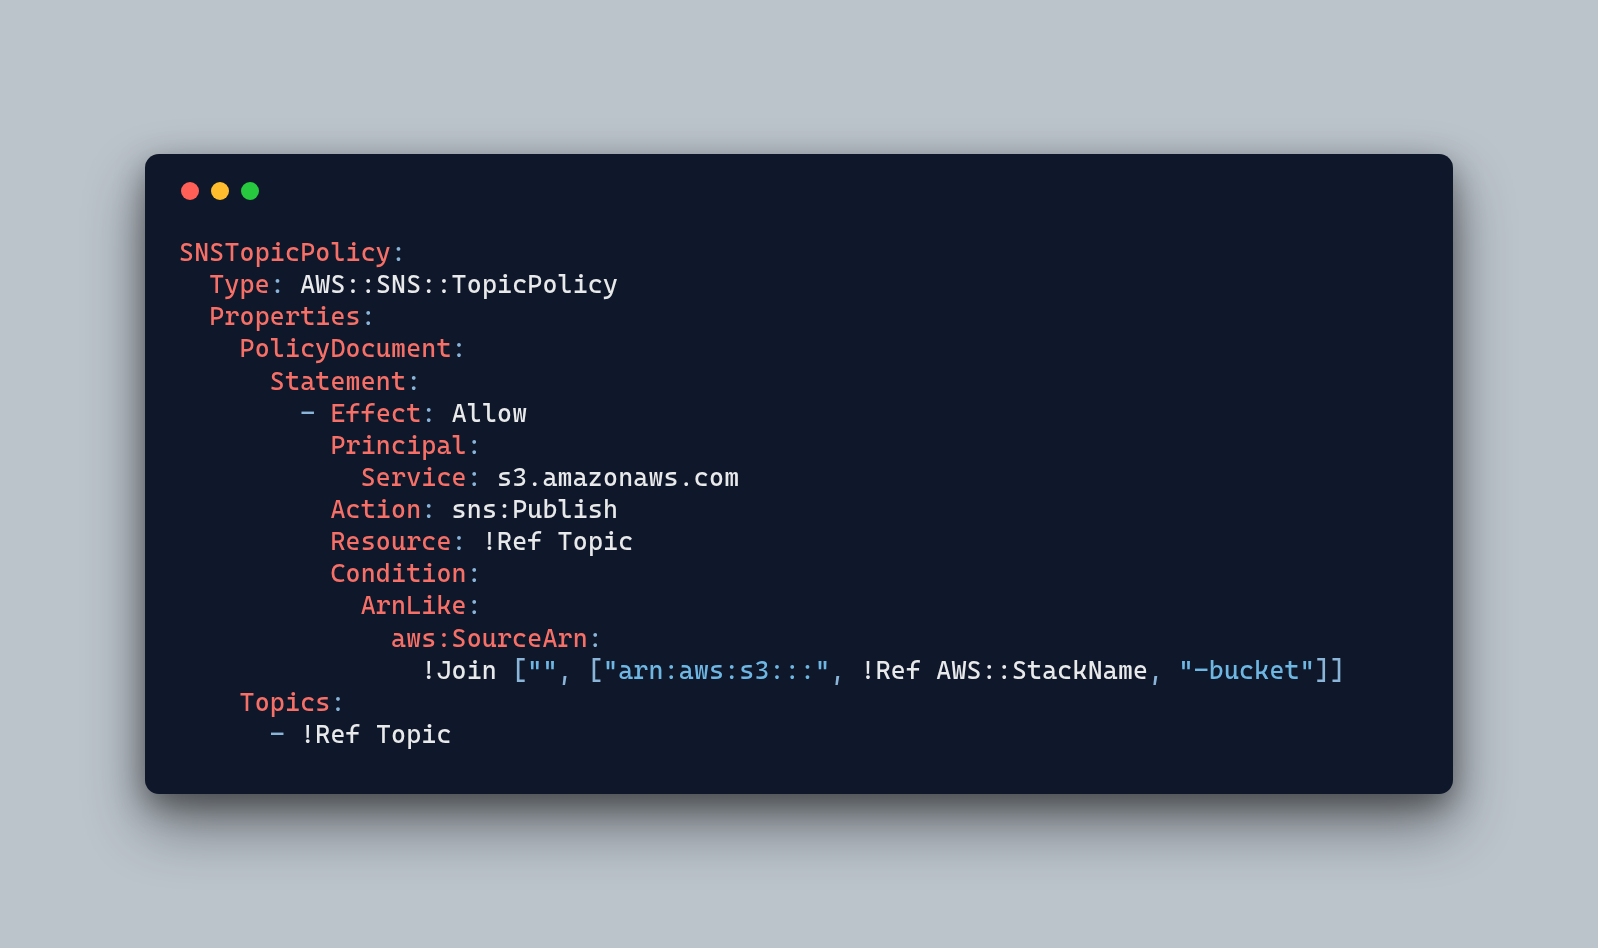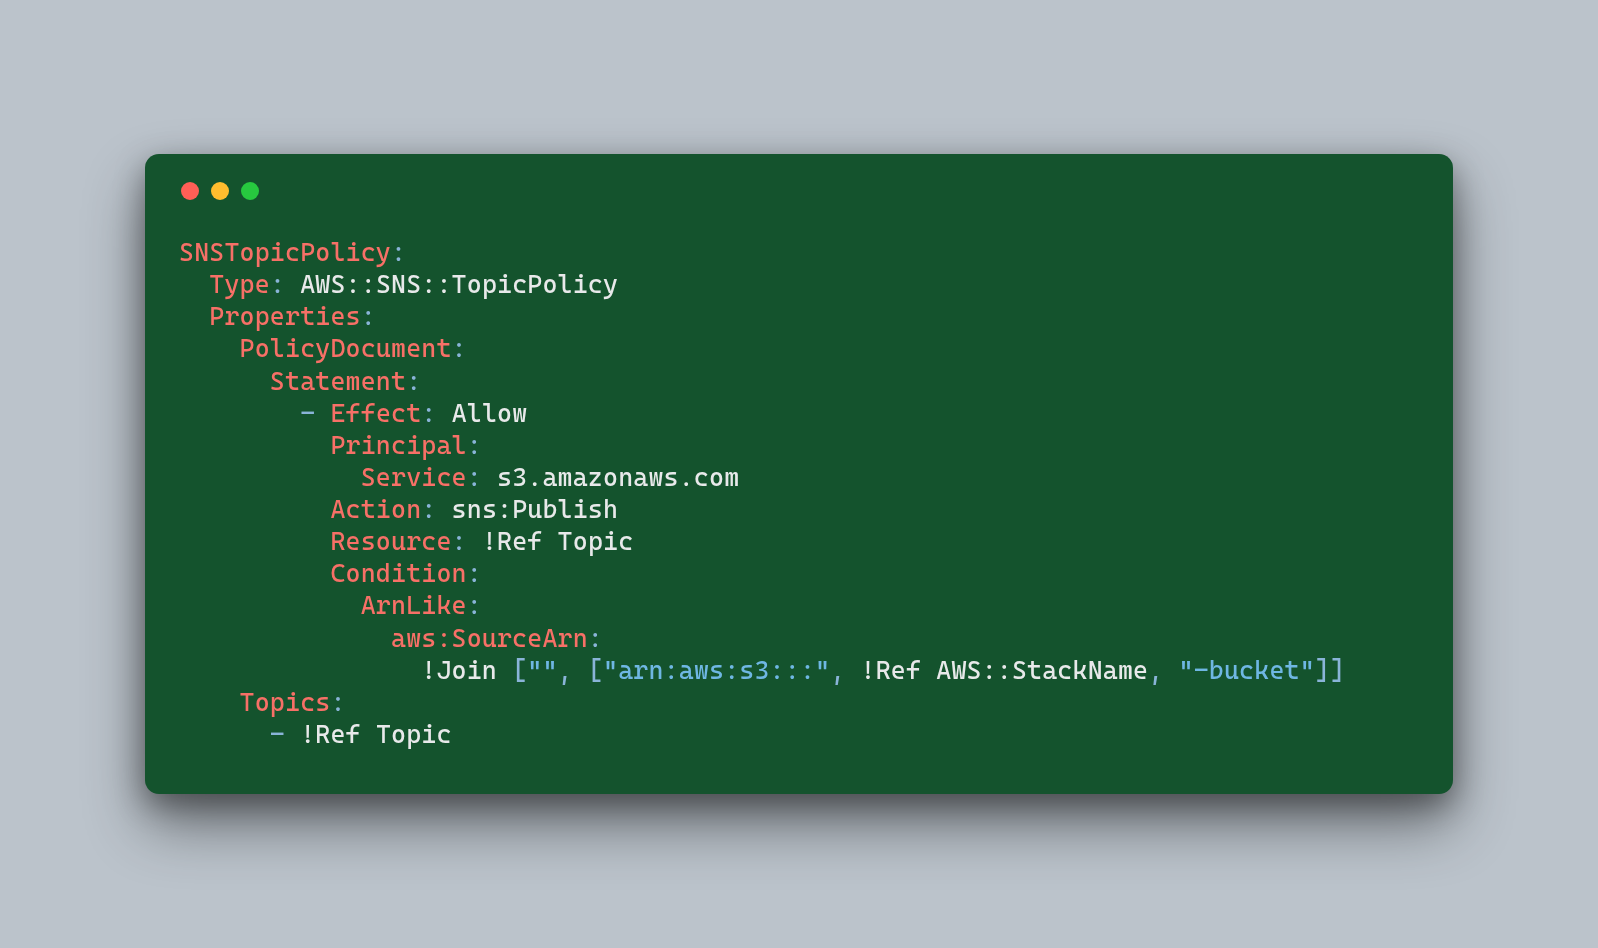--- a/index.html
+++ b/index.html
@@ -8,21 +8,21 @@
     background: #bbc3cb;
     width: 1598px;
     height: 948px;
     display: flex;
     align-items: center;
     justify-content: center;
     font-family: ui-monospace, "SF Mono", "Cascadia Code", Menlo, Consolas, monospace;
   }
   .window {
     width: 1308px;
-    background: #14532d;
+    background: #0f172a;
     border-radius: 14px;
     box-shadow: 0 30px 60px rgba(0,0,0,0.45), 0 10px 30px rgba(0,0,0,0.35);
     padding: 28px 52px 44px 34px;
     box-sizing: border-box;
   }
   .traffic {
     display: flex;
     gap: 12px;
     margin-bottom: 36px;
     margin-left: 2px;

